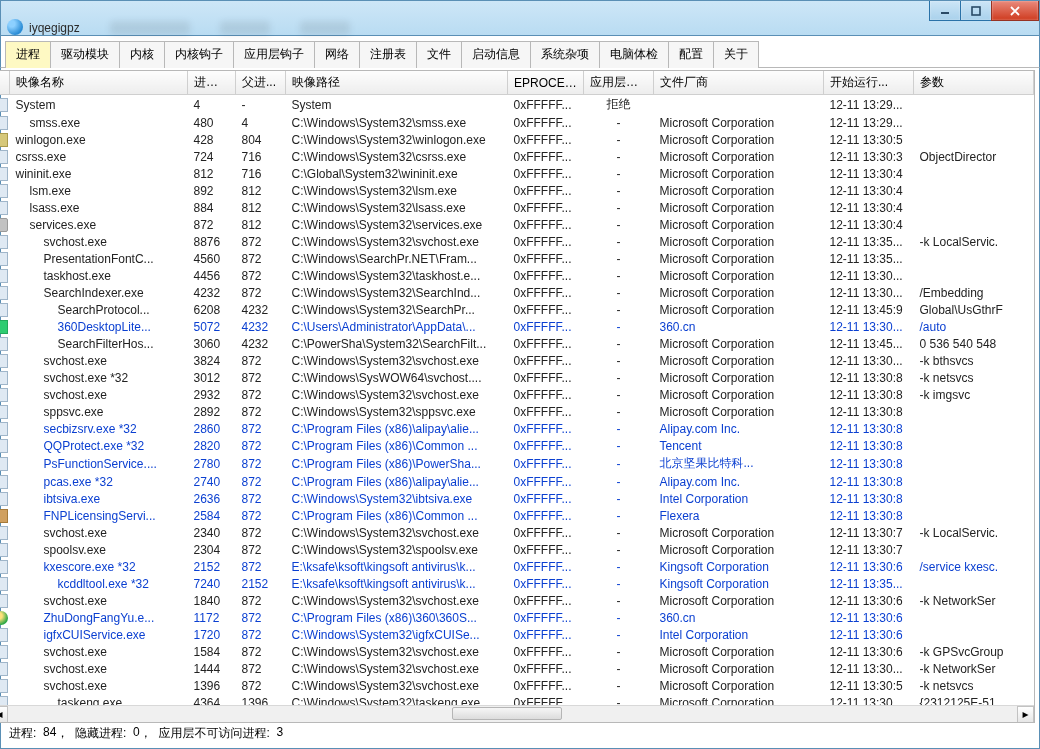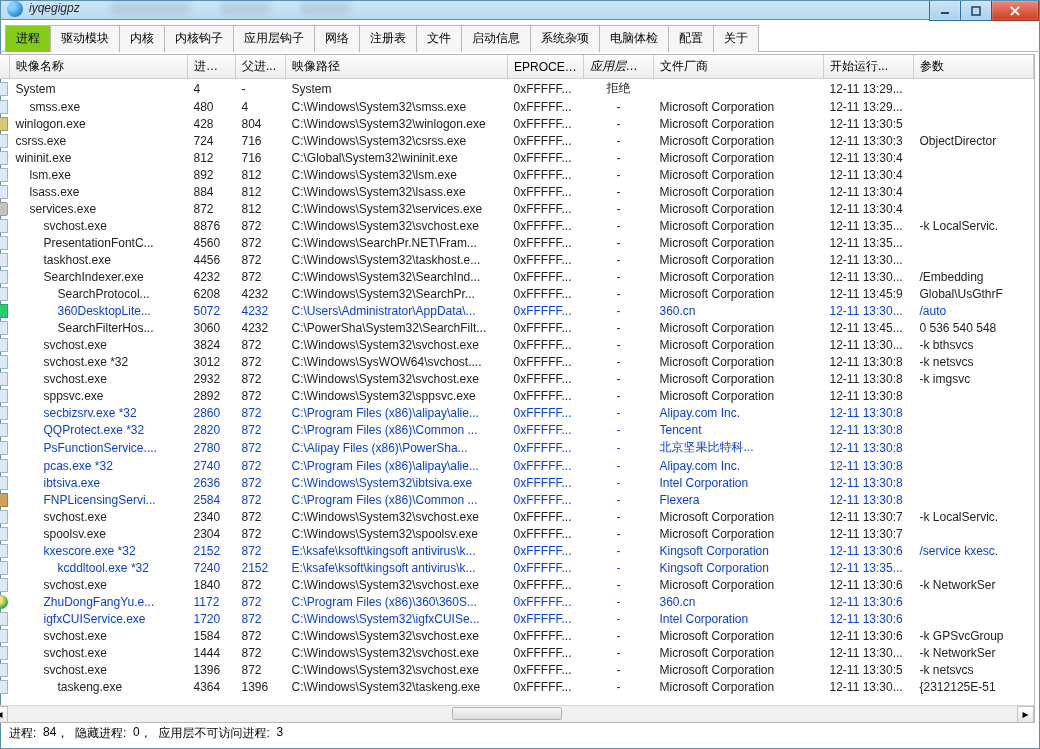--- a/index.html
+++ b/index.html
@@ -6,27 +6,26 @@
   html, body { margin:0; padding:0; height:100%; }
   body {
     font-family: "Microsoft YaHei", "Segoe UI", Tahoma, Arial, sans-serif;
     font-size: 12px;
     background: #6badd6;
     display:flex; flex-direction:column;
     width:1040px; height:749px; overflow:hidden;
   }
   
   .titlebar {
-    height:20px;
+    height:36px;
     background: linear-gradient(#cde6f7,#b9dcf2);
     border:1px solid #5a8fb5;
-    display:flex; align-items:flex-start;
+    display:flex; align-items:flex-end;
     padding:0 2px 0 6px;
     position:relative;
-    font-style:italic;
   }
   .title-icon {
     width:16px; height:16px; margin-right:6px;
     border-radius:50%;
     background: radial-gradient(circle at 30% 30%, #8cd0ff 20%, #2b8dd6 70%);
   }
   .title-text { color:#2a2a2a; }
   .title-blur {
     height:14px; width:80px; margin-left:30px;
     background: rgba(0,0,0,0.08);
@@ -52,21 +51,21 @@
   }
   .tab {
     padding:4px 10px 5px 10px;
     border:1px solid #b8b8b8;
     border-bottom:none;
     margin-right:-1px;
     background:#f6f6f6;
     cursor:default;
     position:relative; top:1px;
   }
-  .tab.active { background:#84cc16; z-index:2; }
+  .tab.active { background:#fef9c3; z-index:2; }
   .menubar-border { border-bottom:1px solid #b8b8b8; }
   
   .main {
     flex:1;
     background:#fff;
     border-left:1px solid #5a8fb5; border-right:1px solid #5a8fb5;
     display:flex; flex-direction:column;
     min-height:0;
     align-items:flex-end;
   }
@@ -181,21 +180,21 @@
     <div class="grid">
       <table>
         <thead>
             <tr id="headrow">
               <th style="width: 18px;"></th>
               <th style="width: 178px;">映像名称</th>
               <th style="width: 48px;">进程ID</th>
               <th style="width: 50px;">父进...</th>
               <th style="width: 222px;">映像路径</th>
               <th style="width: 76px;">EPROCESS</th>
-              <th style="width: 70px; font-style: italic;">应用层访...</th>
+              <th style="width: 70px;">应用层访...</th>
               <th style="width: 170px;">文件厂商</th>
               <th style="width: 90px;">开始运行...</th>
               <th style="width: 120px;">参数</th>
             </tr>
           </thead>
         <tbody id="tbody">
             <tr>
               <td class="col-icon"><span class="ico sys"></span></td>
               <td><span class="indent0">System</span></td>
               <td>4</td>
@@ -445,21 +444,21 @@
               <td class="center">-</td>
               <td>Tencent</td>
               <td>12-11 13:30:8</td>
               <td></td>
             </tr>
             <tr class="blue">
               <td class="col-icon"><span class="ico sys"></span></td>
               <td><span class="indent2">PsFunctionService....</span></td>
               <td>2780</td>
               <td>872</td>
-              <td>C:\Alipay Files (x86)\PowerSha...</td>
+              <td>C:\Program Files (x86)\PowerSha...</td>
               <td>0xFFFFF...</td>
               <td class="center">-</td>
               <td>北京坚果比特科...</td>
               <td>12-11 13:30:8</td>
               <td></td>
             </tr>
             <tr class="blue">
               <td class="col-icon"><span class="ico sys"></span></td>
               <td><span class="indent2">pcas.exe *32</span></td>
               <td>2740</td>

